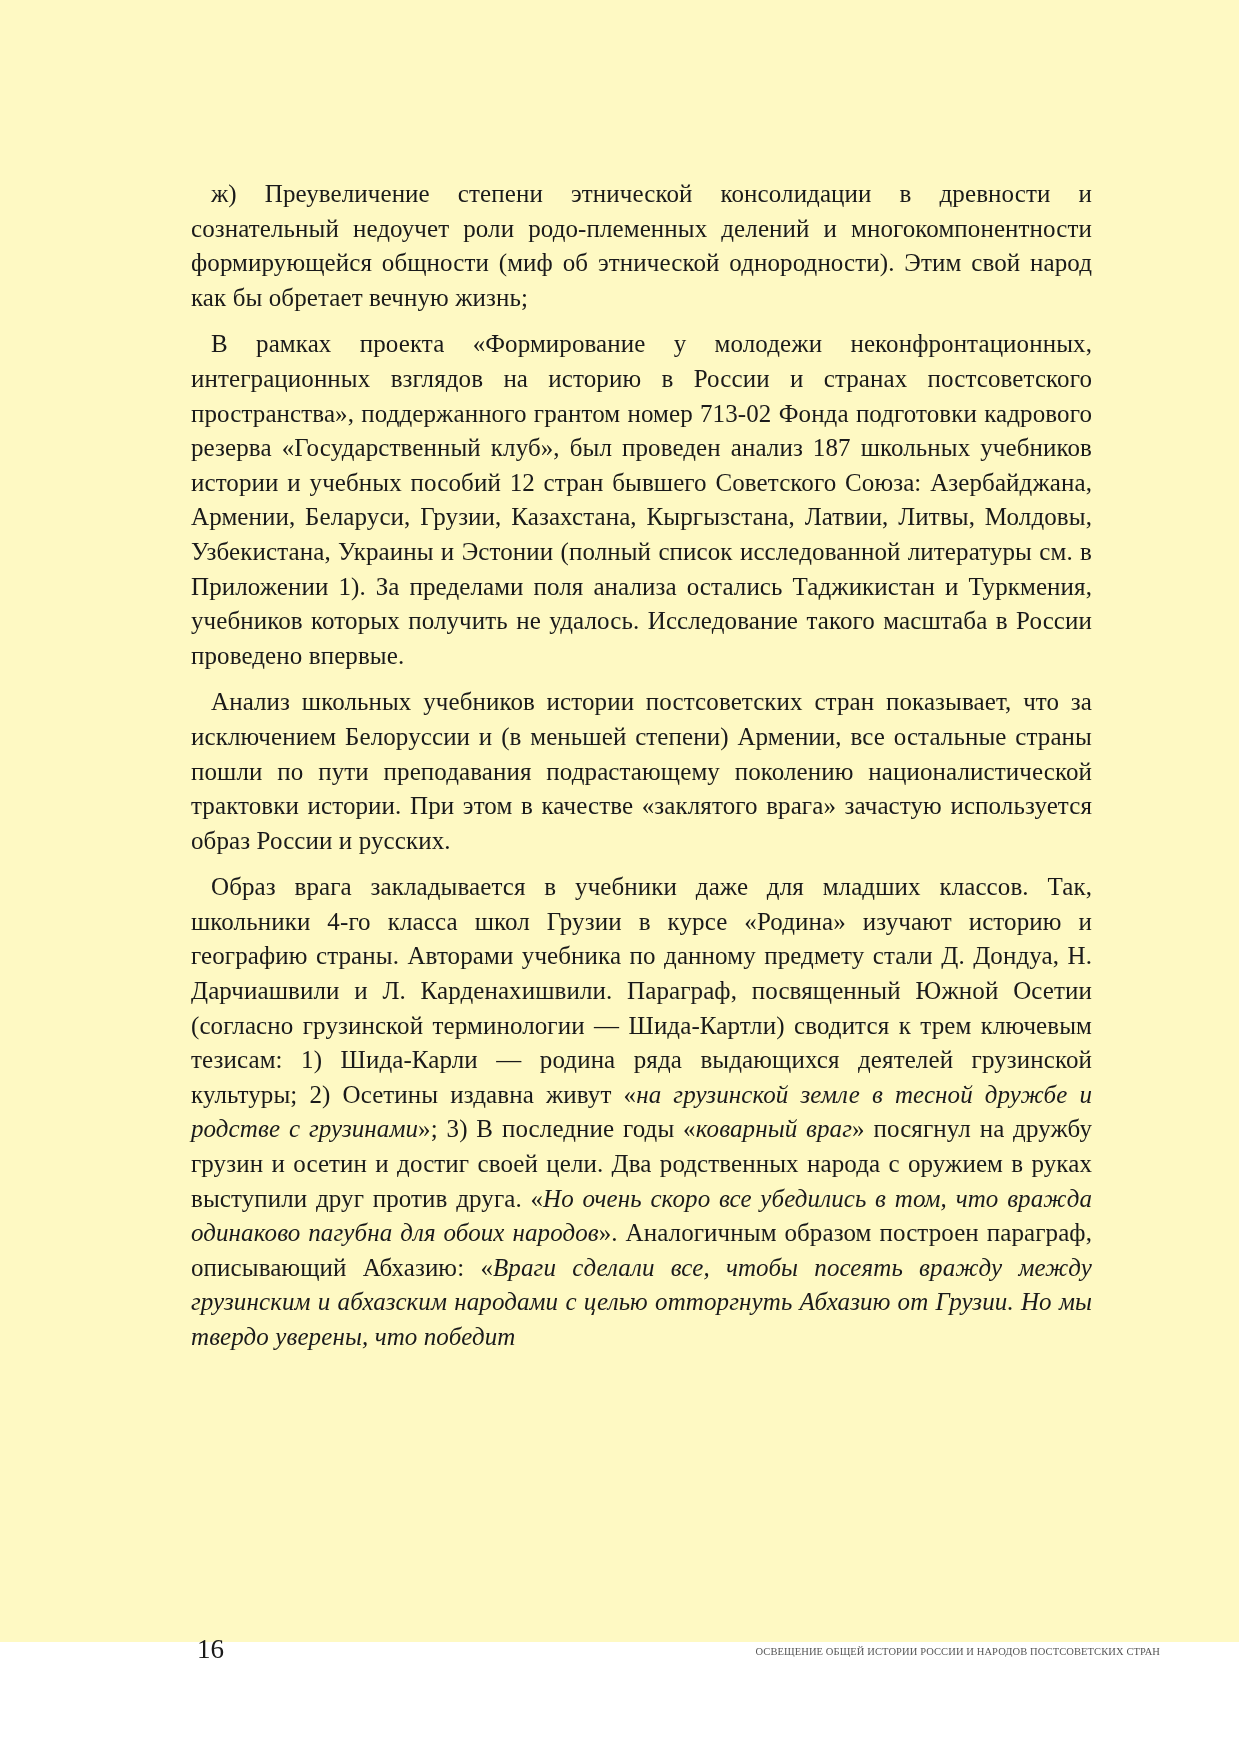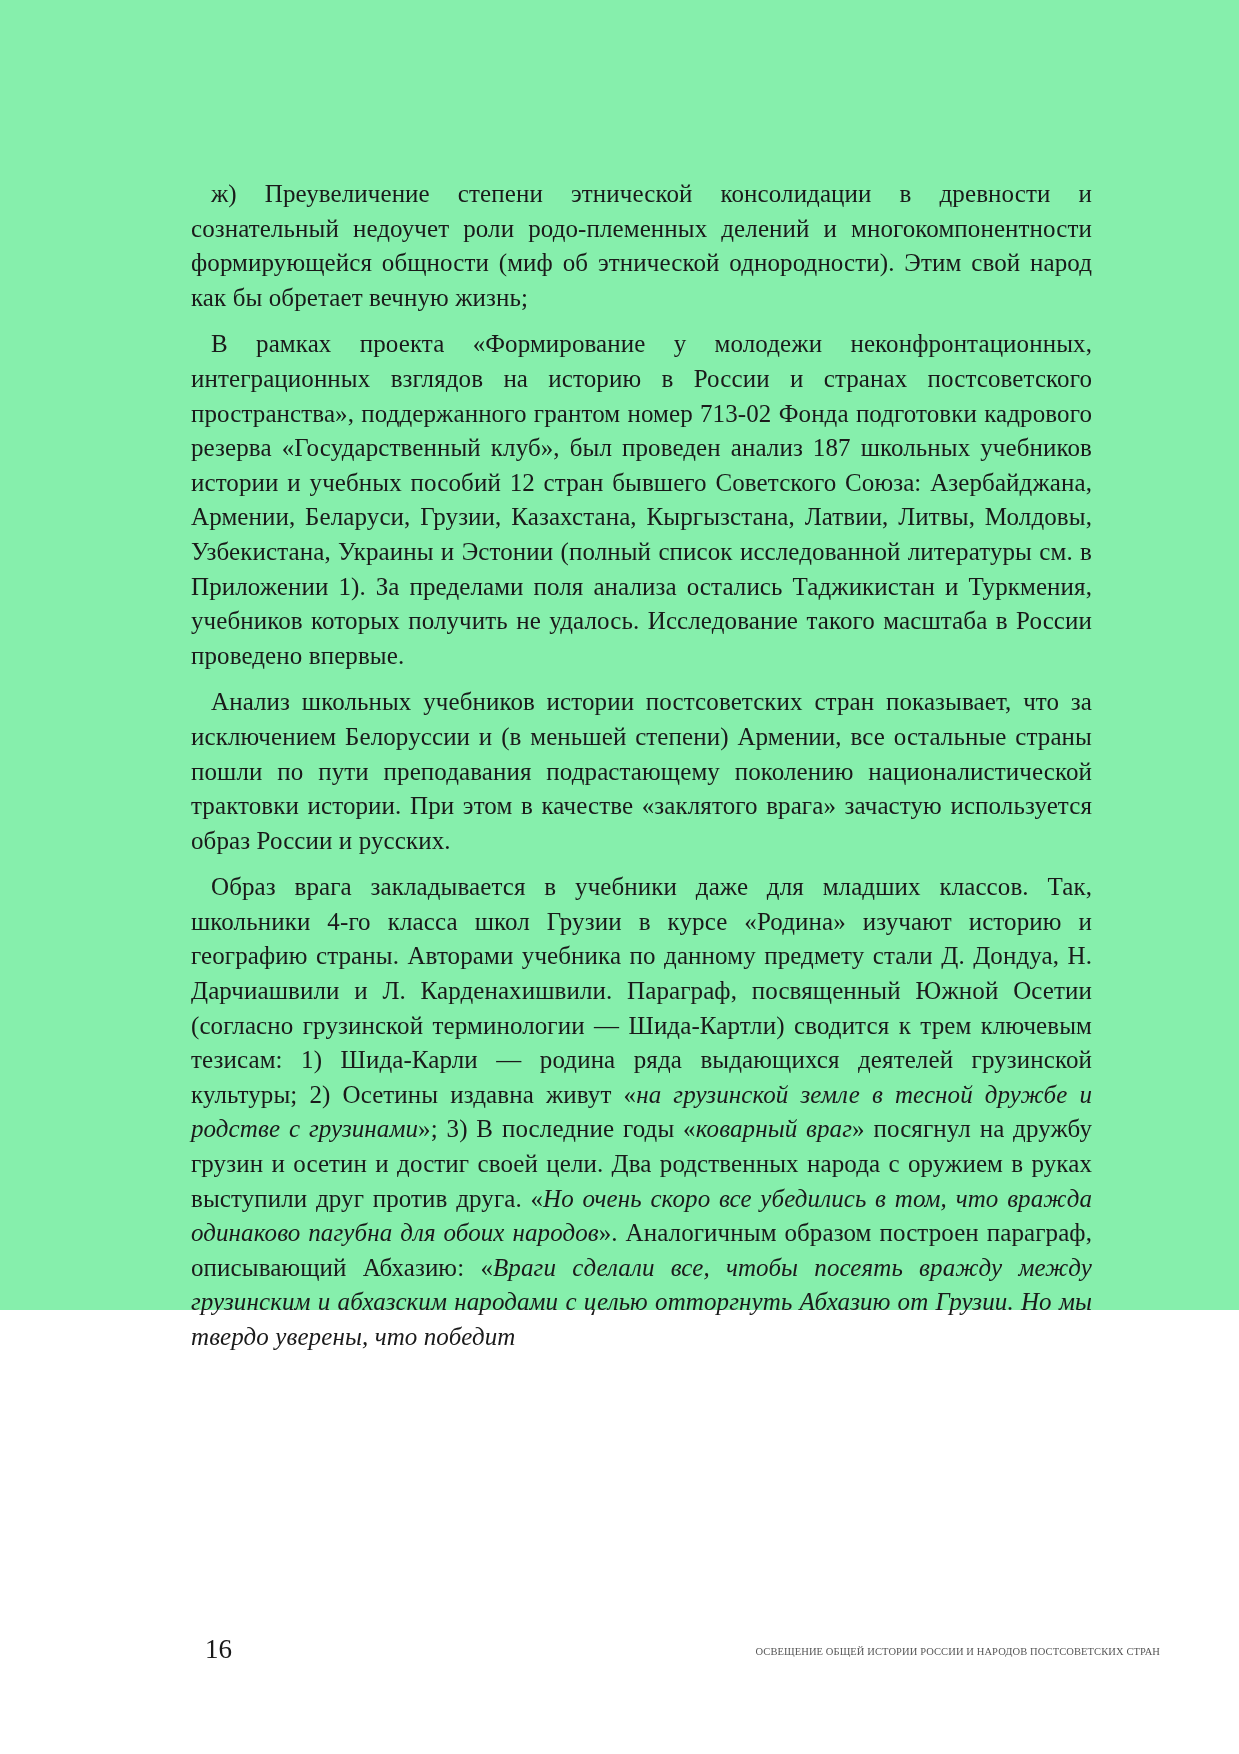--- a/index.html
+++ b/index.html
@@ -12,22 +12,22 @@
     height: 1754px;
     position: relative;
     overflow: hidden;
     font-family: "Liberation Serif", "DejaVu Serif", serif;
     color: #1a1a1a;
   }
   .page {
     position: absolute;
     left: 0; top: 0;
     width: 1239px;
-    height: 1310px;
-    background: #86efac;
+    height: 1642px;
+    background: #fef9c3;
   }
   .text-block {
     position: absolute;
     left: 191px;
     top: 177px;
     width: 901px;
   }
   .para {
     margin: 0 0 12px 0;
     font-size: 25px;
@@ -35,21 +35,21 @@
     text-align: justify;
     text-indent: 20px;
     letter-spacing: 0.1px;
     hyphens: none;
   }
   .para em {
     font-style: italic;
   }
   .footer-page-number {
     position: absolute;
-    left: 205px;
+    left: 197px;
     top: 1634px;
     font-size: 27px;
     line-height: 30px;
     color: #1a1a1a;
   }
   .footer-running-title {
     position: absolute;
     right: 79px;
     top: 1645px;
     font-family: Liberation Serif, serif;

